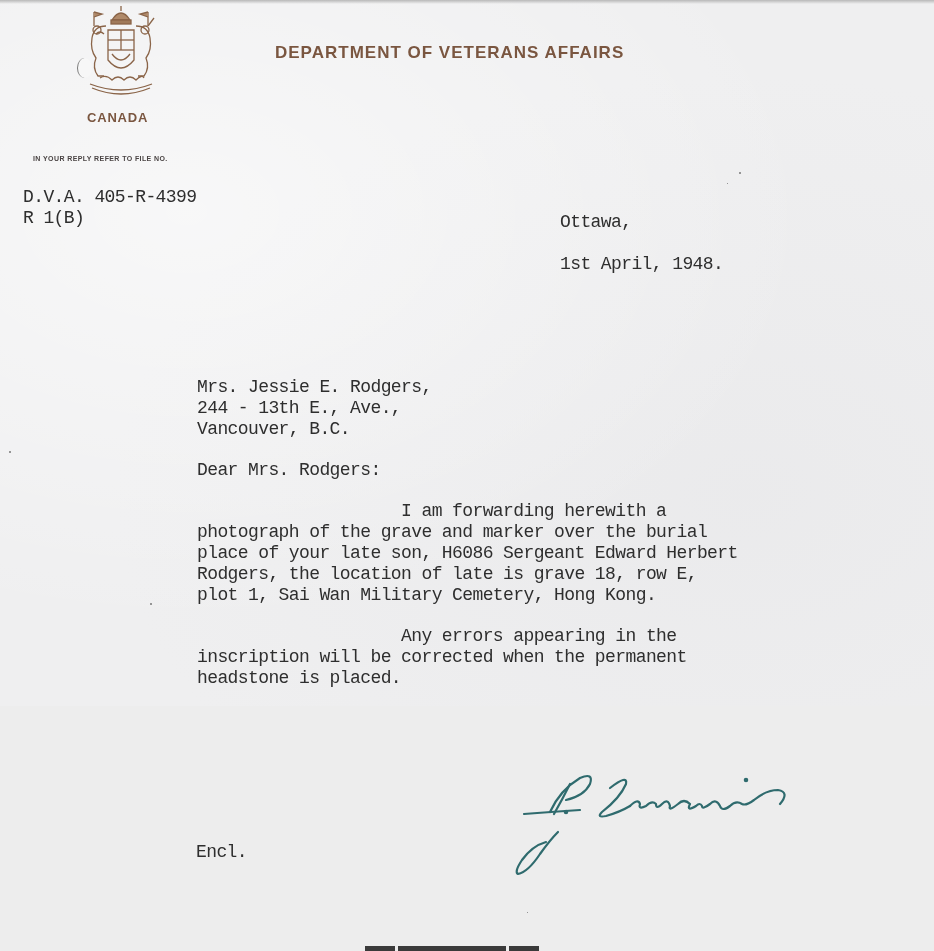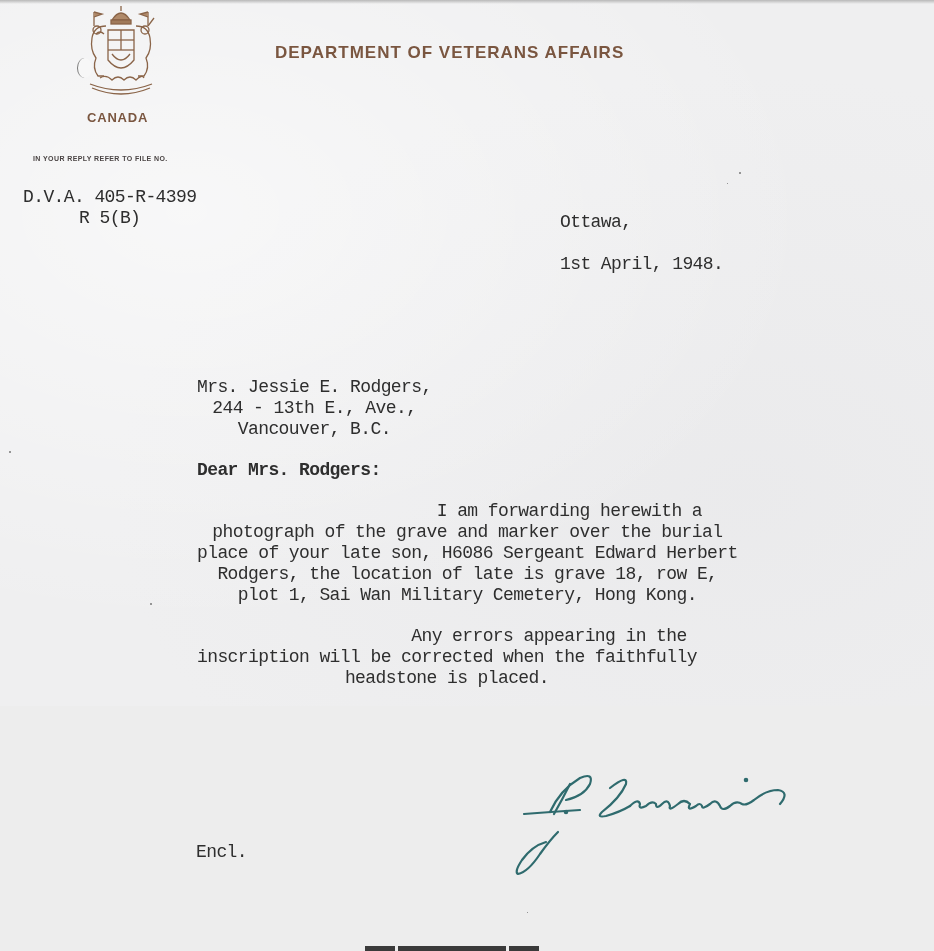--- a/index.html
+++ b/index.html
@@ -15,21 +15,20 @@
       font-family: "Liberation Mono", "DejaVu Sans Mono", monospace;
     }
     .paper {
       position: absolute;
       left: 0; top: 0;
       width: 934px; height: 706px;
       background:
         radial-gradient(ellipse at 20% 30%, rgba(255,255,255,0.55), rgba(255,255,255,0) 60%),
         radial-gradient(ellipse at 80% 70%, rgba(230,230,232,0.5), rgba(255,255,255,0) 60%),
         #efeff0;
-      text-align: center;
     }
     .top-shadow {
       position: absolute;
       left: 0; top: 0;
       width: 934px; height: 4px;
       background: linear-gradient(#b8b8b8, rgba(200,200,200,0));
     }
     .letterhead-text {
       position: absolute;
       font-family: "Liberation Sans", "DejaVu Sans", sans-serif;
@@ -64,21 +63,21 @@
       font-size: 18px;
       line-height: 21px;
       white-space: pre;
       font-family: "Liberation Mono", "DejaVu Sans Mono", monospace;
       letter-spacing: -0.6px;
     }
     .file-no { left: 23px; top: 187px; }
     .city { left: 560px; top: 212px; }
     .date { left: 560px; top: 254px; }
     .addr { left: 197px; top: 377px; }
-    .salutation { left: 197px; top: 460px; font-weight: bold; }
+    .salutation { left: 197px; top: 460px; }
     .para1 { left: 197px; top: 501px; }
     .para2 { left: 197px; top: 626px; }
     .closing { left: 558px; top: 708px; }
     .encl { left: 196px; top: 835px; margin-top: 7px; }
     .title-block { left: 558px; top: 833px; }
     .signature {
       position: absolute;
       left: 510px; top: 770px;
       width: 320px; height: 110px;
     }
@@ -145,39 +144,39 @@
       <path d="M18 74 Q24 70 30 76 Q36 70 42 76 Q48 70 54 76 Q60 70 62 74"></path>
     </g>
   </svg>
   <div class="punch-hole"></div>
 
   <div class="letterhead-text dept">DEPARTMENT OF VETERANS AFFAIRS</div>
   <div class="letterhead-text canada">CANADA</div>
   <div class="letterhead-text reply-note">IN YOUR REPLY REFER TO FILE NO.</div>
 
   <div class="typed file-no"><span>D.V.A. 405-R-4399</span>
-<span>R 5(B)</span></div>
+<span>R 1(B)</span></div>
 
   <div class="typed city">Ottawa,</div>
   <div class="typed date">1st April, 1948.</div>
 
   <div class="typed addr"><span>Mrs. Jessie E. Rodgers,</span>
 <span>244 - 13th E., Ave.,</span>
 <span>Vancouver, B.C.</span></div>
 
   <div class="typed salutation">Dear Mrs. Rodgers:</div>
 
   <div class="typed para1"><span>                    I am forwarding herewith a</span>
 <span>photograph of the grave and marker over the burial</span>
 <span>place of your late son, H6086 Sergeant Edward Herbert</span>
 <span>Rodgers, the location of late is grave 18, row E,</span>
 <span>plot 1, Sai Wan Military Cemetery, Hong Kong.</span></div>
 
   <div class="typed para2"><span>                    Any errors appearing in the</span>
-<span>inscription will be corrected when the faithfully</span>
+<span>inscription will be corrected when the permanent</span>
 <span>headstone is placed.</span></div>
 
 
   <svg class="signature" viewBox="0 0 320 110">
     <g fill="none" stroke="#2f6b6e" stroke-width="2.2" stroke-linecap="round" stroke-linejoin="round">
 
       <path d="M40 42 Q50 20 70 8 Q84 2 80 14 Q74 26 56 30"></path>
       <path d="M60 14 Q52 30 44 44"></path>
       <circle cx="56" cy="42" r="1.2" fill="#2f6b6e"></circle>
 

